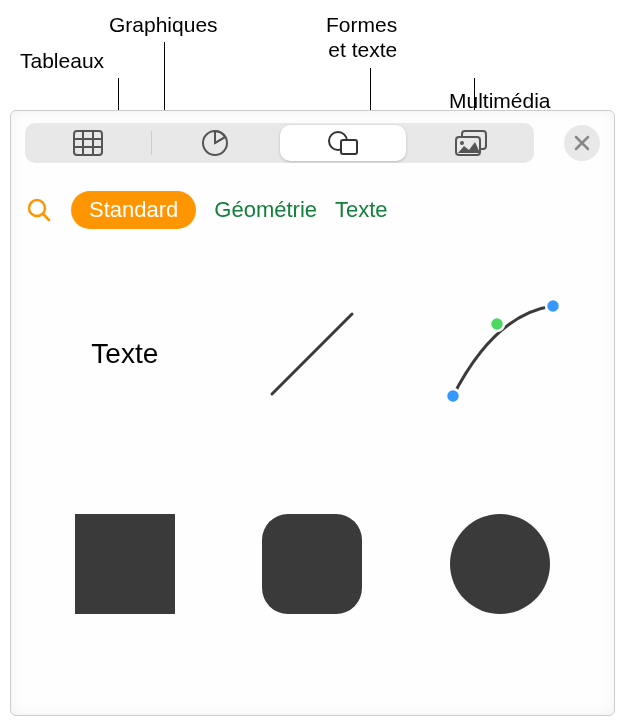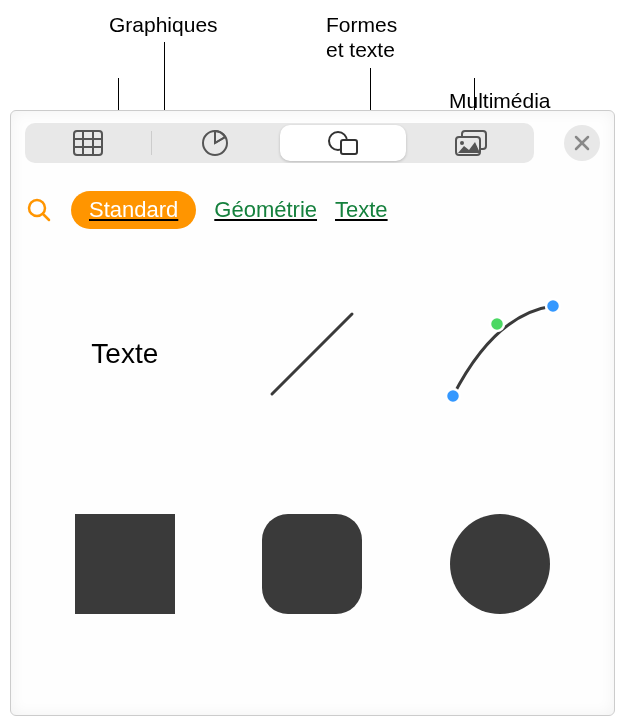--- a/index.html
+++ b/index.html
@@ -86,21 +86,20 @@
       display: flex;
       align-items: center;
       justify-content: center;
       cursor: pointer;
     }
     .categories {
       display: flex;
       align-items: center;
       padding: 18px 14px 10px 14px;
       gap: 18px;
-      text-decoration: underline;
     }
     .search-icon {
       width: 28px;
       height: 28px;
       display: flex;
       align-items: center;
       justify-content: center;
     }
     .cat-tab {
       font-size: 22px;
@@ -153,27 +152,28 @@
       height: 100px;
       background: #3a3a3a;
       border-radius: 50%;
     }
     svg { display: block; }
   </style>
 </head>
 <body>
 
 <div class="callouts">
+  <div class="callout" style="left:20px; top:48px;">Tableaux</div>
   <div class="callout-line" style="left:118px; top:78px; height:40px;"></div>
 
   <div class="callout" style="left:109px; top:12px;">Graphiques</div>
   <div class="callout-line" style="left:164px; top:42px; height:76px;"></div>
   <div class="callout-line" style="left:164px; top:118px; height:1px; width:98px; background:#000;"></div>
 
-  <div class="callout" style="left:326px; top:12px; white-space:pre-line; text-align:left;">Formes
+  <div class="callout" style="left:326px; top:12px; white-space:pre-line; text-align:right;">Formes
 et texte</div>
   <div class="callout-line" style="left:370px; top:68px; height:50px;"></div>
 
   <div class="callout" style="left:449px; top:48px;margin-top:40px;">Multimédia</div>
   <div class="callout-line" style="left:474px; top:78px; height:40px;"></div>
 </div>
 
 <div class="panel">
 
   <div class="toolbar">

